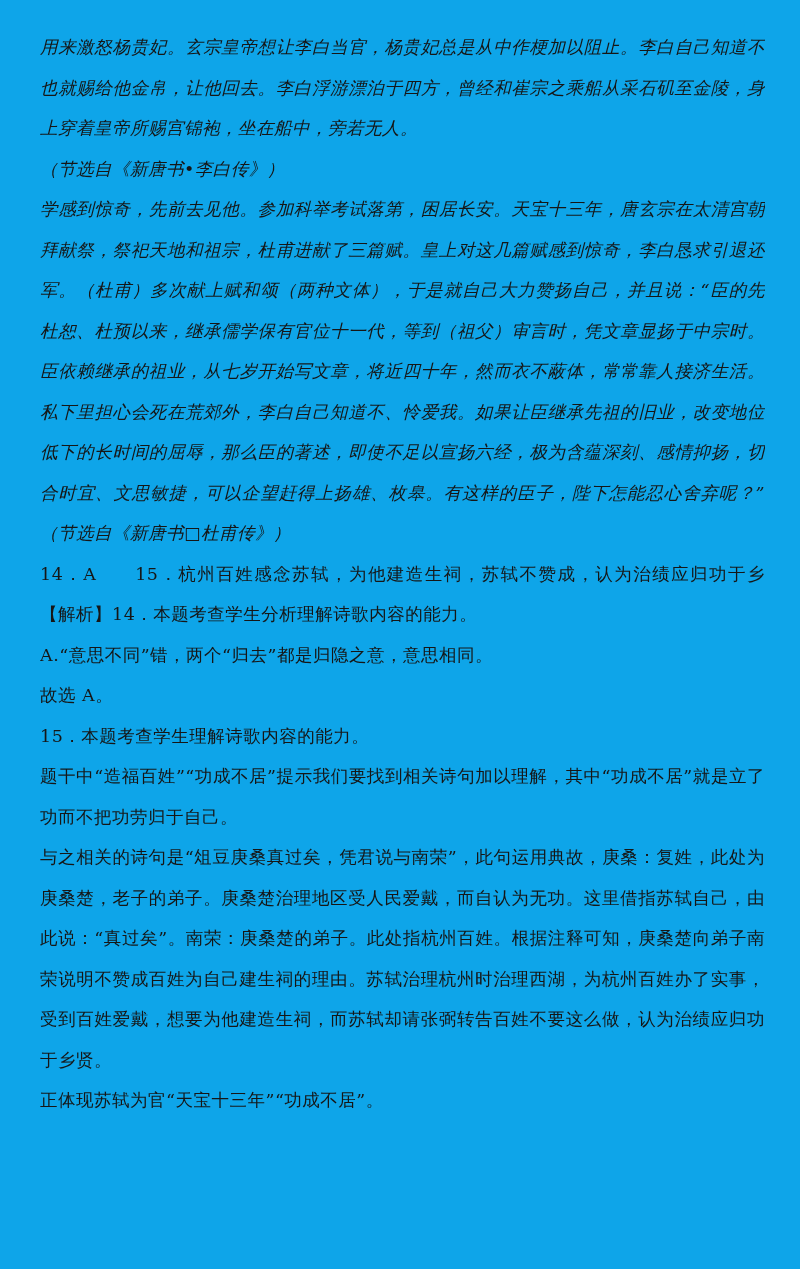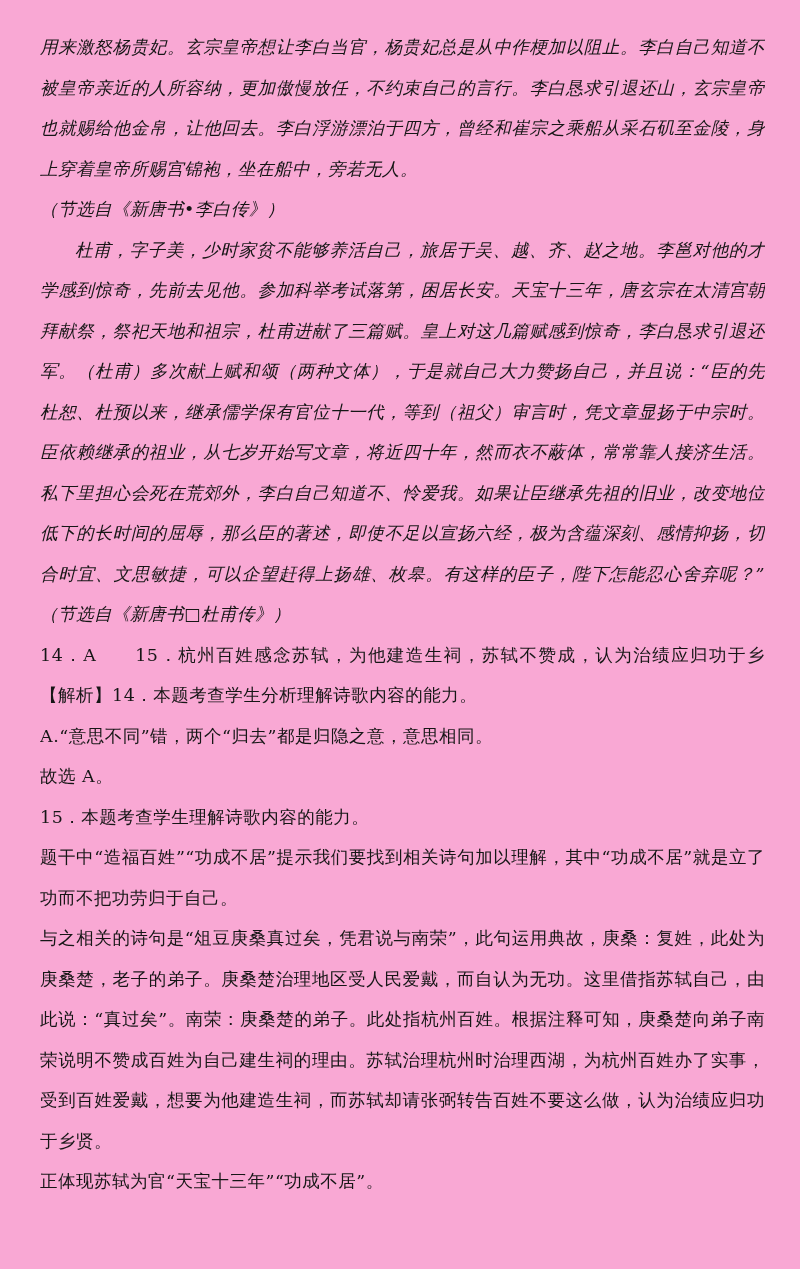--- a/index.html
+++ b/index.html
@@ -11,21 +11,21 @@
     width: 800px;
     height: 1269px;
     overflow: hidden;
     color: #161616;
   }
   .page {
     box-sizing: border-box;
     width: 800px;
     height: 1269px;
     padding: 27px 35px 0 40px;
-    background: #f9a8d4;
+    background: #0ea5e9;
   }
   .line {
     height: 40.5px;
     line-height: 40.5px;
     font-size: 17.5px;
     overflow: hidden;
     white-space: nowrap;
     letter-spacing: 0.5px;
   }
   
@@ -53,28 +53,26 @@
   }
   section { margin: 0; padding: 0; }
 </style>
 </head>
 <body>
 
 <div class="page">
 
   <section>
     <div class="line kai fill">用来激怒杨贵妃。玄宗皇帝想让李白当官，杨贵妃总是从中作梗加以阻止。李白自己知道不</div>
-    <div class="line kai fill">被皇帝亲近的人所容纳，更加傲慢放任，不约束自己的言行。李白恳求引退还山，玄宗皇帝</div>
     <div class="line kai fill">也就赐给他金帛，让他回去。李白浮游漂泊于四方，曾经和崔宗之乘船从采石矶至金陵，身</div>
     <div class="line kai">上穿着皇帝所赐宫锦袍，坐在船中，旁若无人。</div>
     <div class="line kai right">（节选自《新唐书•李白传》）</div>
   </section>
 
   <section>
-    <div class="line kai fill indent">杜甫，字子美，少时家贫不能够养活自己，旅居于吴、越、齐、赵之地。李邕对他的才</div>
     <div class="line kai fill">学感到惊奇，先前去见他。参加科举考试落第，困居长安。天宝十三年，唐玄宗在太清宫朝</div>
     <div class="line kai fill">拜献祭，祭祀天地和祖宗，杜甫进献了三篇赋。皇上对这几篇赋感到惊奇，李白恳求引退还山</div>
     <div class="line kai fill">军。（杜甫）多次献上赋和颂（两种文体），于是就自己大力赞扬自己，并且说：“臣的先祖</div>
     <div class="line kai fill">杜恕、杜预以来，继承儒学保有官位十一代，等到（祖父）审言时，凭文章显扬于中宗时。</div>
     <div class="line kai fill">臣依赖继承的祖业，从七岁开始写文章，将近四十年，然而衣不蔽体，常常靠人接济生活。</div>
     <div class="line kai fill">私下里担心会死在荒郊外，李白自己知道不、怜爱我。如果让臣继承先祖的旧业，改变地位</div>
     <div class="line kai fill">低下的长时间的屈辱，那么臣的著述，即使不足以宣扬六经，极为含蕴深刻、感情抑扬，切</div>
     <div class="line kai fill">合时宜、文思敏捷，可以企望赶得上扬雄、枚皋。有这样的臣子，陛下怎能忍心舍弃呢？”</div>
     <div class="line kai right">（节选自《新唐书□杜甫传》）</div>
   </section>

